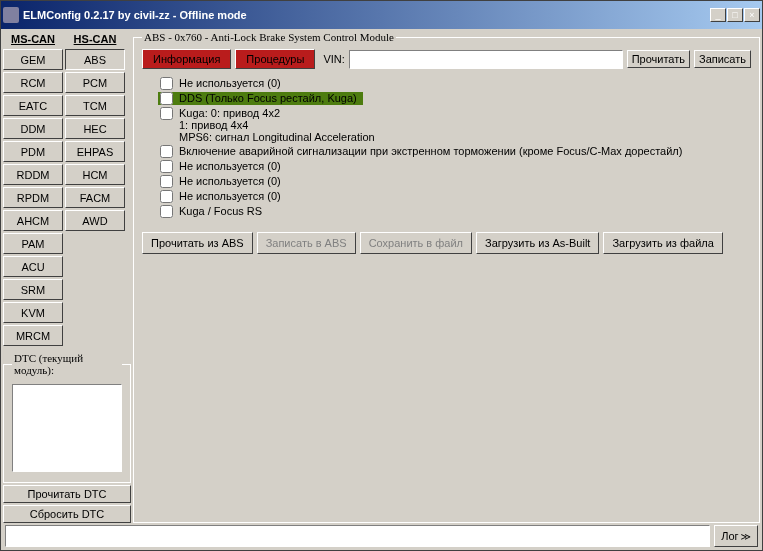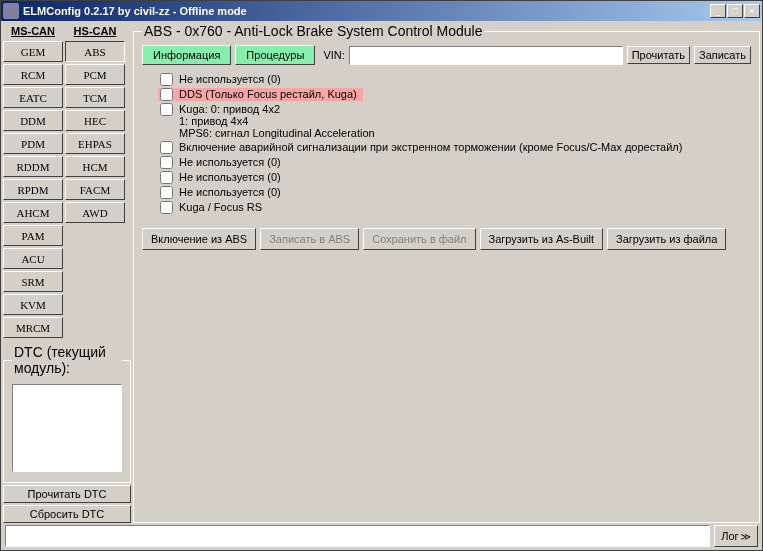--- a/index.html
+++ b/index.html
@@ -80,39 +80,39 @@
   background: #d4d0c8;
   border: 1px solid #fff;
   border-right-color: #404040;
   border-bottom-color: #404040;
   padding: 2px 4px;
   text-align: center;
   cursor: pointer;
   white-space: nowrap;
   font-size: 11px;
 }
-.side-btn { width: 60px; height: 21px; margin-bottom: 2px; display:flex; align-items:center; justify-content:center;font-family:Liberation Serif, serif;}
+.side-btn { width: 60px; height: 21px; margin-bottom: 2px; display:flex; align-items:center; justify-content:center;}
 .side-btn.pressed, .btn.pressed {
   border: 1px solid #404040;
   border-right-color: #fff;
   border-bottom-color: #fff;
 }
 .btn.disabled { color: #808080; }
 fieldset {
   border: 1px solid #808080;
   border-left-color: #fff;
   border-top-color: #fff;
   padding: 4px;
   margin: 0;
 }
 fieldset.grp {
   border: 1px groove #fff;
   padding: 6px 8px;
 }
-legend { font-size: 14px; padding: 0 2px; }
+legend { font-size: 11px; padding: 0 2px; font-family: Liberation Serif, serif; }
 .dtc-box {
   margin-top: 4px;
 }
 .dtc-list {
   background: #fff;
   border: 1px solid #808080;
   border-right-color: #fff;
   border-bottom-color: #fff;
   height: 88px;
   margin: 2px 0 4px;
@@ -123,21 +123,21 @@
   display: flex;
   flex-direction: column;
 }
 .tab-row {
   display: flex;
   align-items: center;
   gap: 4px;
   margin-bottom: 6px;
 }
 .tab-btn {
-  background: #86efac;
+  background: #b91c1c;
   border: 1px solid #fff;
   border-right-color: #404040;
   border-bottom-color: #404040;
   padding: 3px 10px;
   cursor: pointer;
 }
 .tab-btn.pressed {
   border: 1px solid #404040;
   border-right-color: #fff;
   border-bottom-color: #fff;
@@ -161,21 +161,21 @@
   flex-direction: column;
   gap: 2px;
   padding: 2px 0 10px 16px;
 }
 .opt {
   display: flex;
   align-items: flex-start;
   gap: 6px;
   padding: 0 2px;
 }
-.opt.hl { background: #fca5a5; padding: 0 6px 0 2px; width: fit-content; }
+.opt.hl { background: #4d7c0f; padding: 0 6px 0 2px; width: fit-content; }
 .opt input[type=checkbox] {
   width: 13px; height: 13px; margin: 0;
 }
 .opt-label { white-space: pre-line; }
 .action-row {
   display: flex;
   gap: 4px;
   margin-top: 4px;
 }
 .action-row .btn { padding: 4px 8px; }
@@ -300,21 +300,21 @@
               <input type="checkbox" style="">
               <span class="opt-label">Не используется (0)</span>
             </div>
             <div class="opt">
               <input type="checkbox" style="">
               <span class="opt-label">Kuga / Focus RS</span>
             </div>
           </div>
 
         <div class="action-row">
-          <div class="btn">Включение из ABS</div>
+          <div class="btn">Прочитать из ABS</div>
           <div class="btn disabled">Записать в ABS</div>
           <div class="btn disabled">Сохранить в файл</div>
           <div class="btn">Загрузить из As-Built</div>
           <div class="btn">Загрузить из файла</div>
         </div>
       </fieldset>
     </div>
 
     <div class="bottom-row">
       <input class="status-input" value="" style="">

